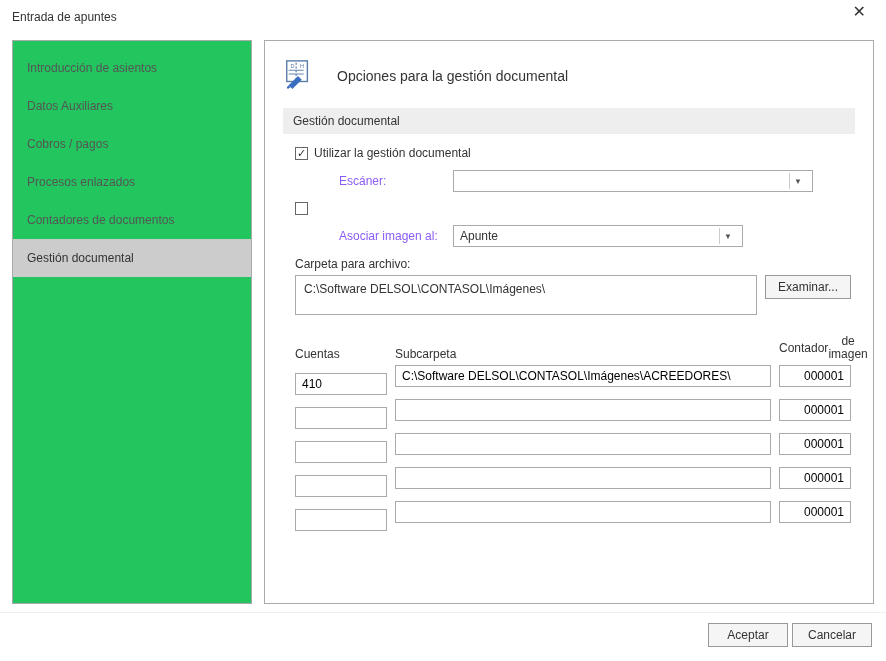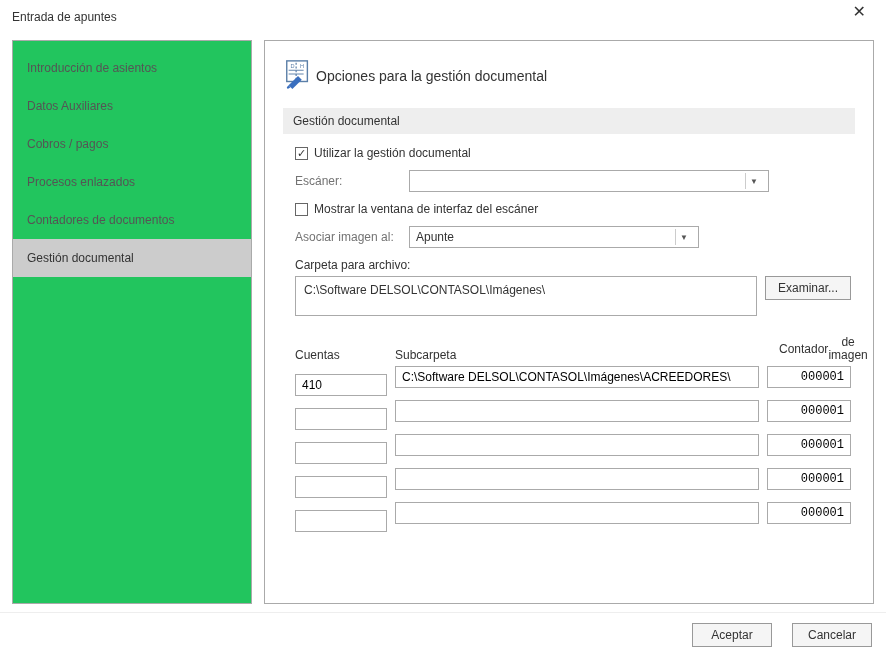--- a/index.html
+++ b/index.html
@@ -42,42 +42,42 @@
     .sidebar-item.active { background: #ccc; color: #333; }
     .content {
       flex: 1;
       border: 1px solid #aaa;
       padding: 18px 18px;
       overflow: auto;
     }
     .content-header {
       display: flex;
       align-items: center;
-      gap: 3px;
+      gap: 24px;
       margin-bottom: 16px;
     }
     .content-header .icon svg { width: 30px; height: 30px; }
     .content-header .heading { font-size: 14px; color: #333; }
     .section-band {
       background: #eee;
       padding: 6px 10px;
       color: #333;
       margin-bottom: 12px;
     }
     .form-area { padding: 0 4px 0 12px; }
     .row { display: flex; align-items: center; margin-bottom: 10px; gap: 6px; }
     .checkbox {
       width: 13px; height: 13px; border: 1px solid #666; display: inline-flex; align-items: center; justify-content: center;
       background: #fff; cursor: pointer;
     }
     .checkbox.checked::after {
       content: "✓"; font-size: 11px; color: #333; line-height: 1;
     }
     .label { color: #333; }
-    .field-label { width: 108px; color: #737373; }
+    .field-label { width: 108px; color: #8b5cf6; margin-left: 44px; }
     .select, .text-input {
       border: 1px solid #aaa; background: #fff; height: 22px; padding: 2px 6px; font-family: inherit; font-size: 12px;
     }
     .select { position: relative; display: flex; align-items: center; justify-content: space-between; cursor: pointer; }
     .select .caret { font-size: 8px; color: #555; padding: 0 4px; border-left: 1px solid #ccc; height: 100%; display: flex; align-items: center; }
     .wide { width: 360px; }
     .medium { width: 290px; }
     .path-wrap { display: flex; gap: 8px; align-items: flex-start; margin-top: 4px; }
     .path-box { border: 1px solid #aaa; padding: 6px 8px; height: 40px; flex: 1; }
     .button {
@@ -87,23 +87,23 @@
     .table-headers { display: flex; align-items: flex-end; gap: 8px; margin-bottom: 4px; }
     .col-cuentas { width: 92px; }
     .col-sub { flex: 1; }
     .col-contador { width: 72px; text-align: center; }
     .table-row { display: flex; gap: 8px; margin-bottom: 4px; }
     .table-row input {
       border: 1px solid #aaa; height: 22px; padding: 2px 6px; font-family: inherit; font-size: 12px; background: #fff;
     }
     .table-row .cuenta-in { width: 92px; margin-top: 8px; }
     .table-row .sub-in { flex: 1; }
-    .table-row .cont-in { width: 84px; text-align: right; font-family: Liberation Mono, monospace; }
+    .table-row .cont-in { width: 72px; text-align: right; }
     .footer {
-      display: flex; justify-content: flex-end; gap: 20px; padding: 10px 14px 14px; border-top: 1px solid #eee;
+      display: flex; justify-content: flex-end; gap: 4px; padding: 10px 14px 14px; border-top: 1px solid #eee;
     }
     .footer .button { width: 80px; }
     .contador-header { display: flex; flex-direction: row; align-items: center; line-height: 1.1; }
   </style>
 </head>
 <body>
 
 <div class="titlebar">
   <span class="title">Entrada de apuntes</span>
   <span class="close">✕</span>
@@ -149,21 +149,20 @@
       <div class="row">
         <span class="field-label">Escáner:</span>
         <div class="select wide">
           <span></span>
           <span class="caret">▼</span>
         </div>
       </div>
 
       <div class="row">
         <span class="checkbox"></span>
-        <span class="label">Mostrar la ventana de interfaz del escáner</span>
       </div>
 
       <div class="row">
         <span class="field-label">Asociar imagen al:</span>
         <div class="select medium">
           <span>Apunte</span>
           <span class="caret">▼</span>
         </div>
       </div>
 

